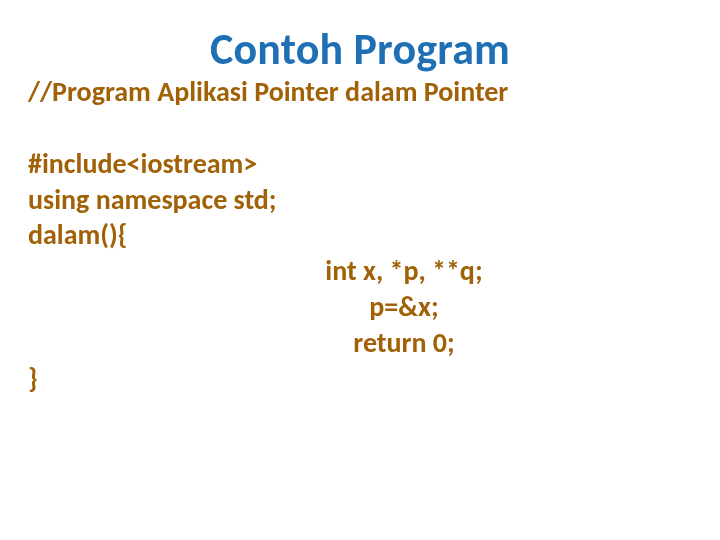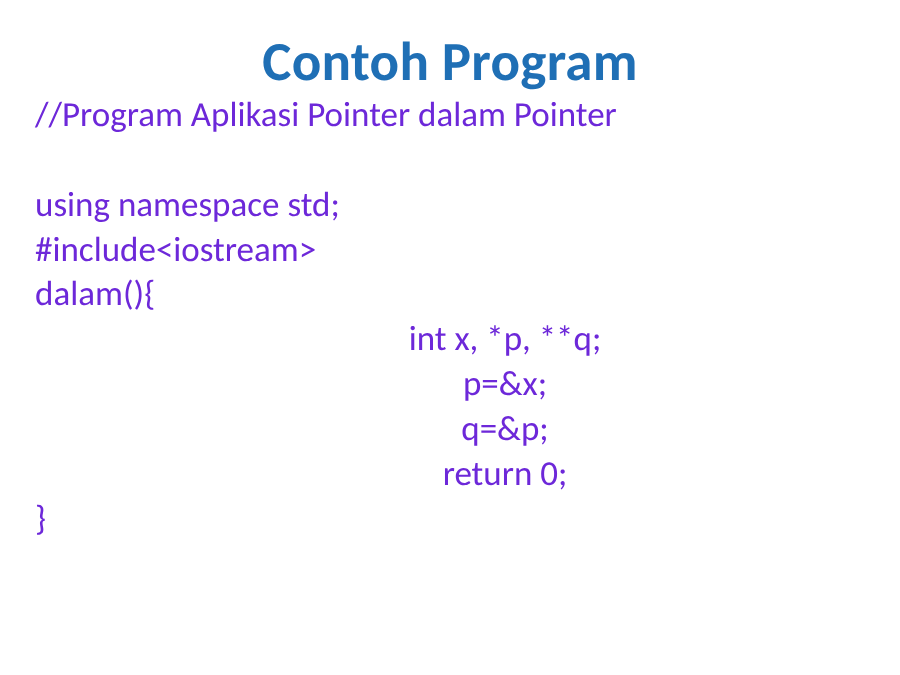--- a/index.html
+++ b/index.html
@@ -29,22 +29,22 @@
     color: #1f6fb5;
     letter-spacing: 0.2px;
     margin-top: 20px;
   }
   .body {
     position: absolute;
     top: 74px;
     left: 28px;
     width: 664px;
     font-size: 28px;
-    font-weight: 400;
-    color: #6d28d9;
+    font-weight: 700;
+    color: #a16207;
     line-height: 1.28;
   }
   .body p {
     margin: 0;
     white-space: pre;
   }
   .indent {
     padding-left: 88px;
     text-align: center;
   }
@@ -55,23 +55,22 @@
 </head>
 <body>
 
 <div class="slide">
 
   <div class="title">Contoh Program</div>
 
   <div class="body">
     <p>//Program Aplikasi Pointer dalam Pointer</p>
     <div class="spacer"></div>
+    <p>#include&lt;iostream&gt;</p>
     <p>using namespace std;</p>
-    <p>#include&lt;iostream&gt;</p>
     <p>dalam(){</p>
     <p class="indent">int x, *p, **q;</p>
     <p class="indent">p=&amp;x;</p>
-    <p class="indent">q=&amp;p;</p>
     <p class="indent">return 0;</p>
     <p>}</p>
   </div>
 
 </div>
 
 </body></html>

